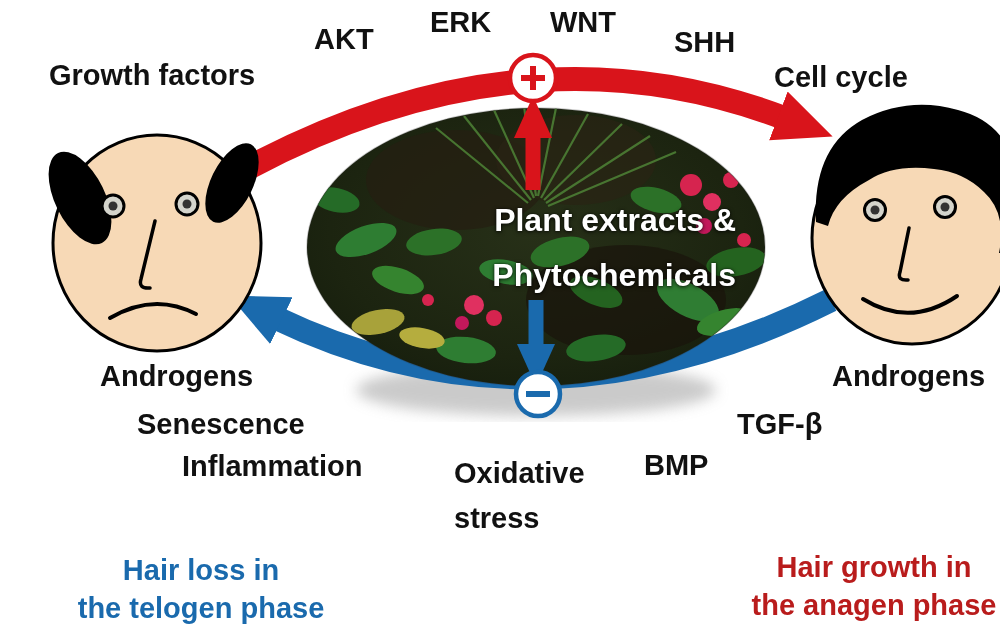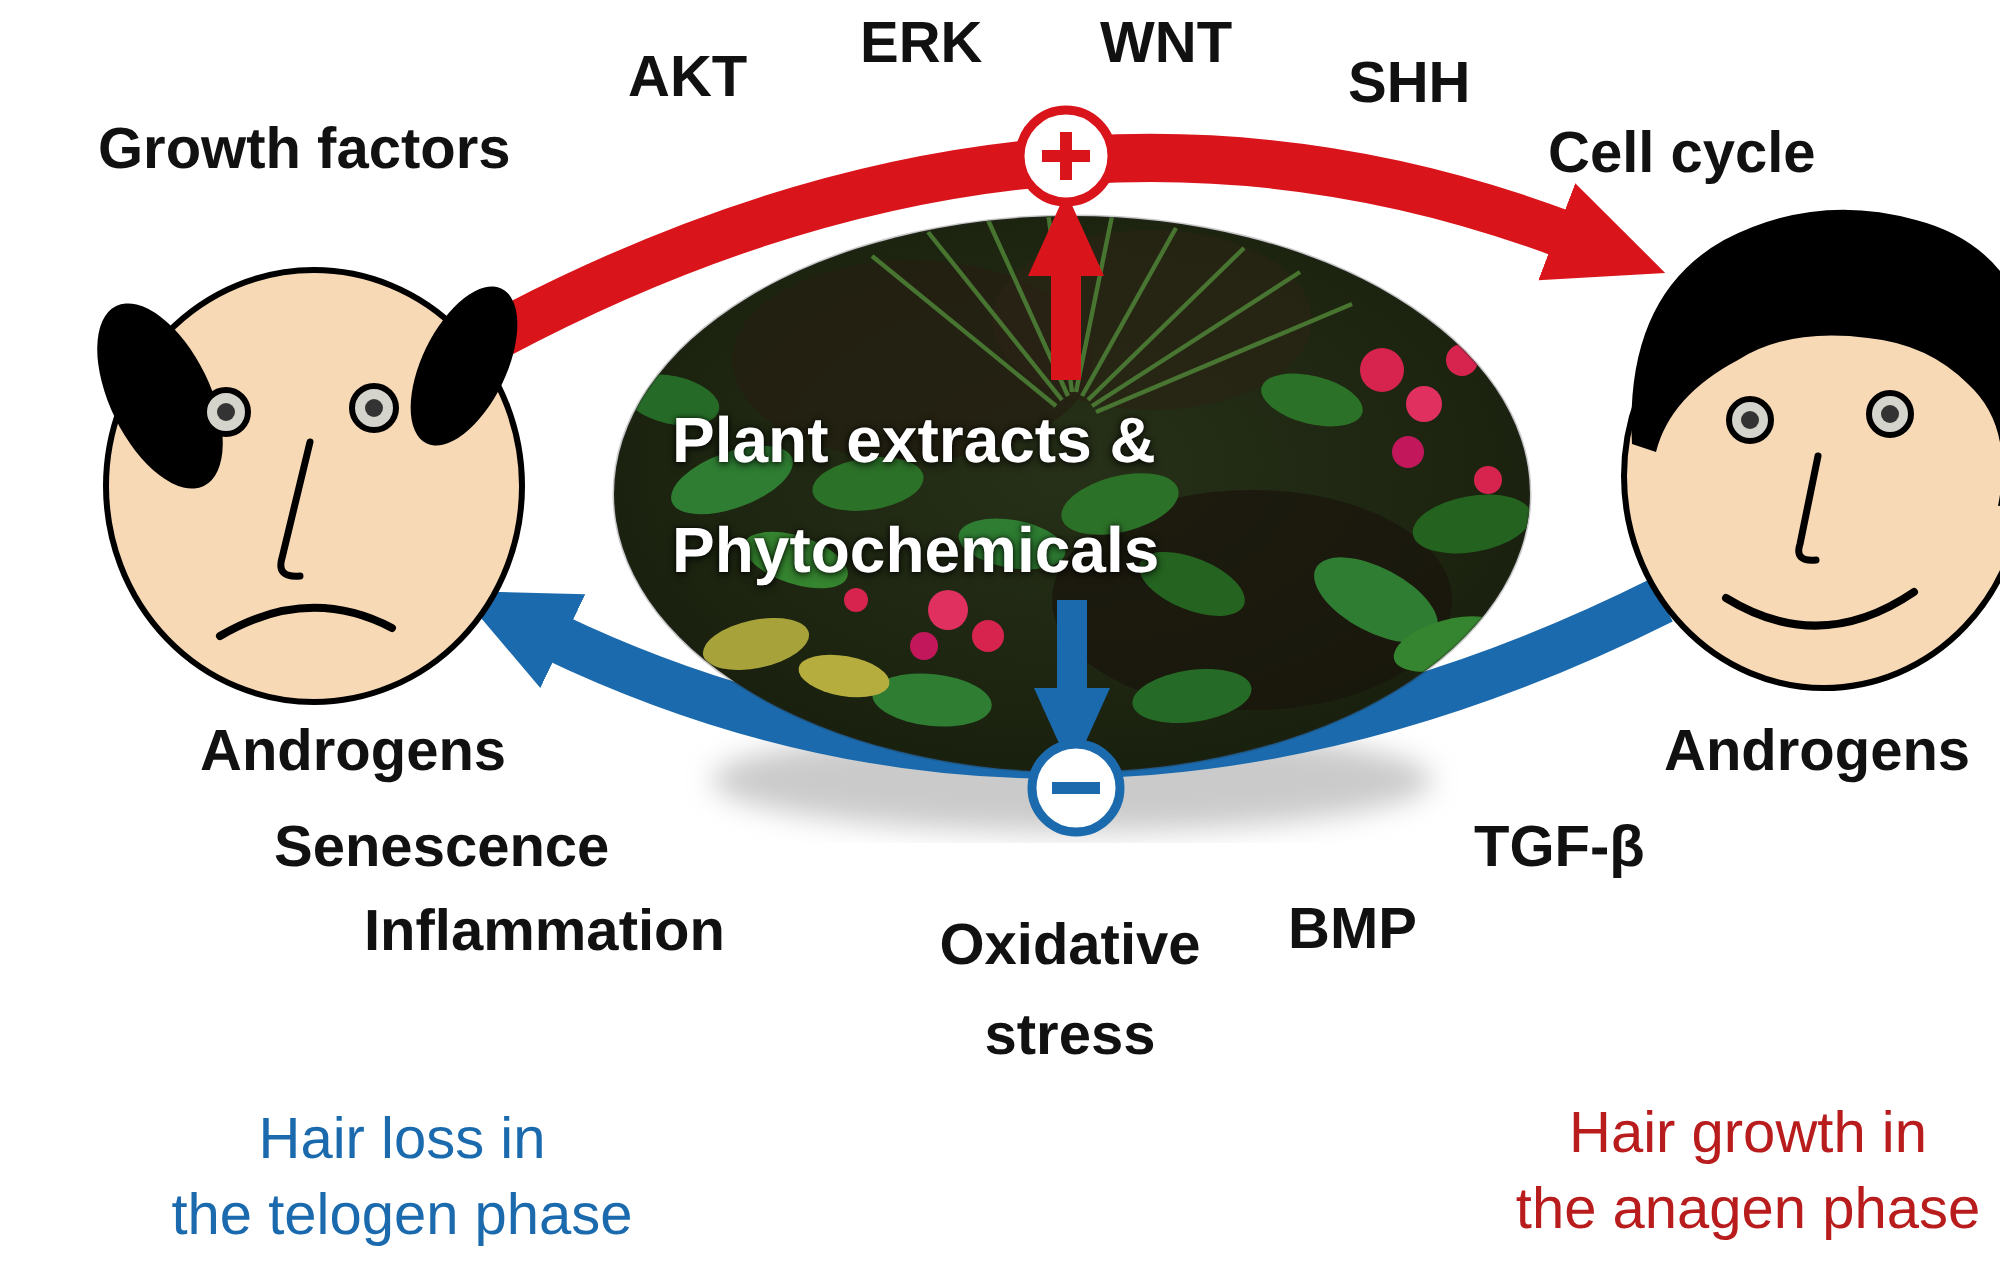--- a/index.html
+++ b/index.html
@@ -7,33 +7,33 @@
     position:relative;width:1000px;height:638px;background:#ffffff;overflow:hidden;
     font-family:"Liberation Sans",sans-serif;
     margin-left:36px;
   }
   #art{position:absolute;left:0;top:0;}
   .lbl{
     position:absolute;font-weight:bold;font-size:29px;color:#111;
     white-space:nowrap;line-height:1.1;
   }
   .caption{
-    position:absolute;font-weight:normal;font-size:29px;text-align:center;line-height:1.32;
+    position:absolute;font-weight:bold;font-size:29px;text-align:center;line-height:1.32;
   }
   .caption span{display:block;}
   .caption.blue{color:#1a6aad;}
   .caption.red{color:#b91c1c;}
   .center-text{
-    position:absolute;left:300px;top:193px;width:400px;text-align:left;
+    position:absolute;left:300px;top:193px;width:400px;text-align:right;
     font-weight:bold;font-size:32px;color:#ffffff;line-height:1.72;
     text-shadow:0 1px 4px rgba(0,0,0,0.75), 0 0 2px rgba(0,0,0,0.6);
   }
   .center-text span{display:block;}
   .two-line{
-    position:absolute;font-weight:bold;font-size:29px;color:#111;text-align:center;line-height:1.55;
+    position:absolute;font-weight:bold;font-size:29px;color:#111;line-height:1.55;
   }
   .two-line span{display:block;}
 </style>
 </head>
 <body>
 
 <div id="stage">
 
   <svg id="art" width="1000" height="638" viewBox="0 0 1000 638">
     <defs>

